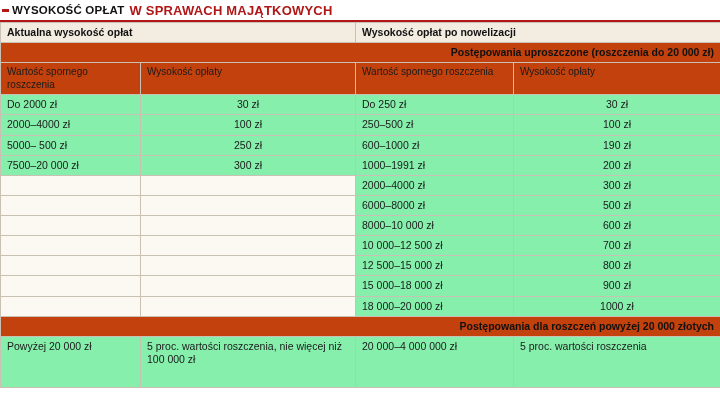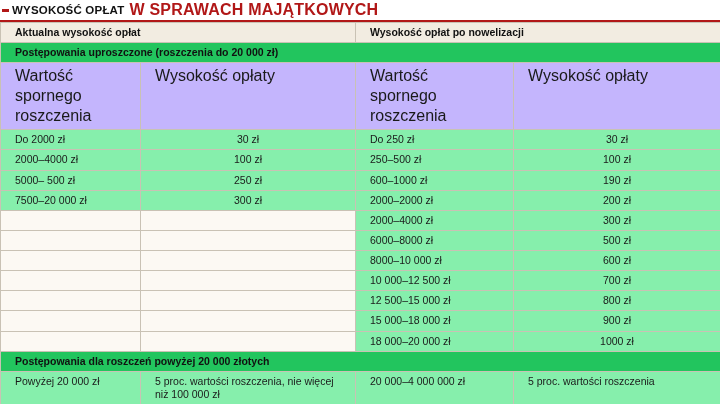--- a/index.html
+++ b/index.html
@@ -36,68 +36,68 @@
     flex: 0 0 auto;
   }
   .title-main {
     font-size: 11.5px;
     font-weight: bold;
     letter-spacing: 0.2px;
     color: #111111;
     white-space: nowrap;
   }
   .title-accent {
-    font-size: 16px;
+    font-size: 13px;
     font-weight: bold;
     letter-spacing: 0.2px;
     color: #b11717;
     white-space: nowrap;
     margin-left: 5px;
   }
   .rule {
     height: 2px;
     background: #b11717;
     width: 720px;
   }
   
   table.fees {
     border-collapse: collapse;
     width: 720px;
     table-layout: fixed;
     font-size: 10.5px;
   }
   table.fees td {
     border: 1px solid #c9c2b4;
-    padding: 3px 14px;
+    padding: 3px 6px;
     vertical-align: top;
     line-height: 1.25;
   }
   .c1 { width: 140px; }
   .c2 { width: 215px; }
   .c3 { width: 158px; }
   .c4 { width: 207px; }
 
   .hdr-band {
     background: #f2ece1;
     font-weight: bold;
     font-size: 10.5px;
     color: #111111;
   }
   .section-band {
-    background: #22c55e;
-    font-weight: bold;
-    text-align: left;
+    background: #c2410c;
+    font-weight: bold;
+    text-align: right;
     font-size: 10.5px;
     color: #111111;
     padding: 4px 6px;
   }
   .colhdr {
-    background: #c4b5fd;
+    background: #c2410c;
     font-weight: normal;
-    font-size: 16px;
+    font-size: 10px;
   }
   .cell {
     background: #86efac;
   }
   .num {
     text-align: center;
   }
   .tall {
     height: 44px;
   }
@@ -153,21 +153,21 @@
       </tr>
       <tr>
         <td class="cell">5000– 500 zł</td>
         <td class="cell num">250 zł</td>
         <td class="cell">600–1000 zł</td>
         <td class="cell num">190 zł</td>
       </tr>
       <tr>
         <td class="cell">7500–20 000 zł</td>
         <td class="cell num">300 zł</td>
-        <td class="cell">2000–2000 zł</td>
+        <td class="cell">1000–1991 zł</td>
         <td class="cell num">200 zł</td>
       </tr>
       <tr>
         <td class="empty"></td>
         <td class="empty num"></td>
         <td class="cell">2000–4000 zł</td>
         <td class="cell num">300 zł</td>
       </tr>
       <tr>
         <td class="empty"></td>

